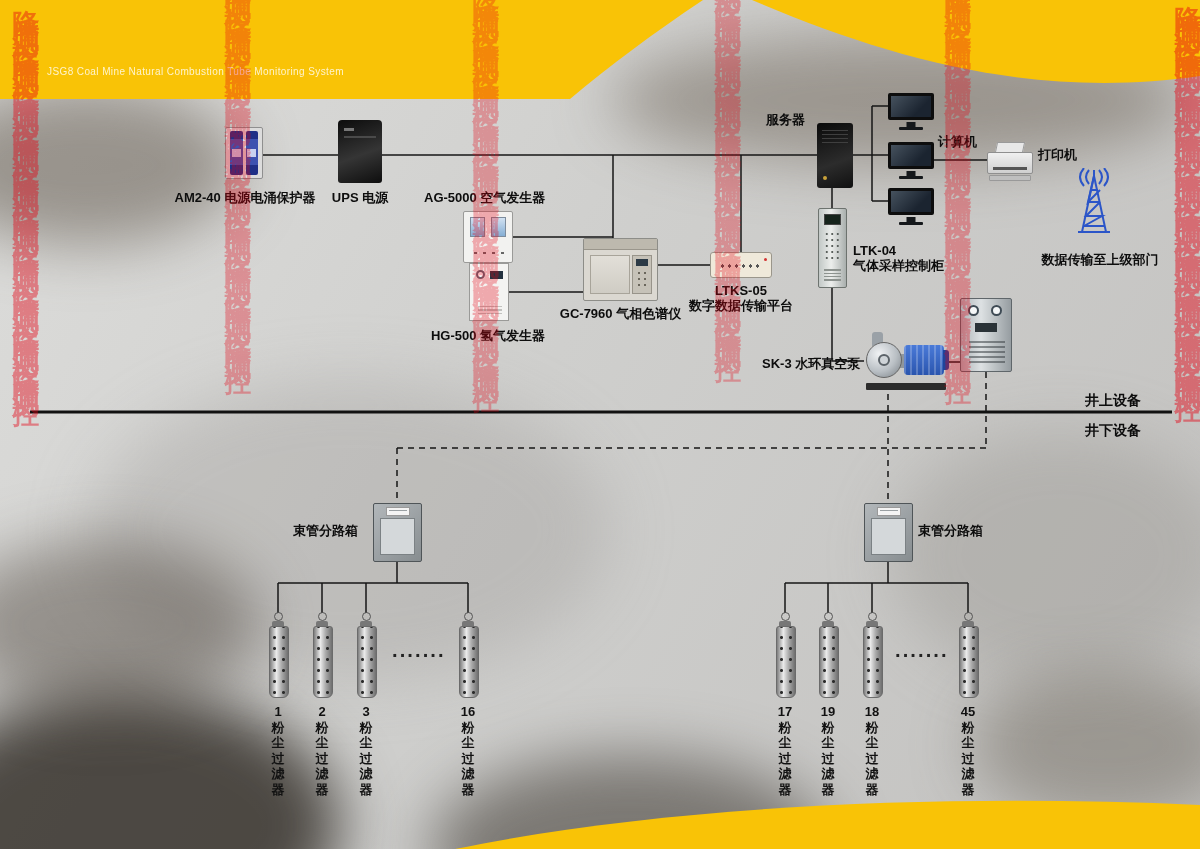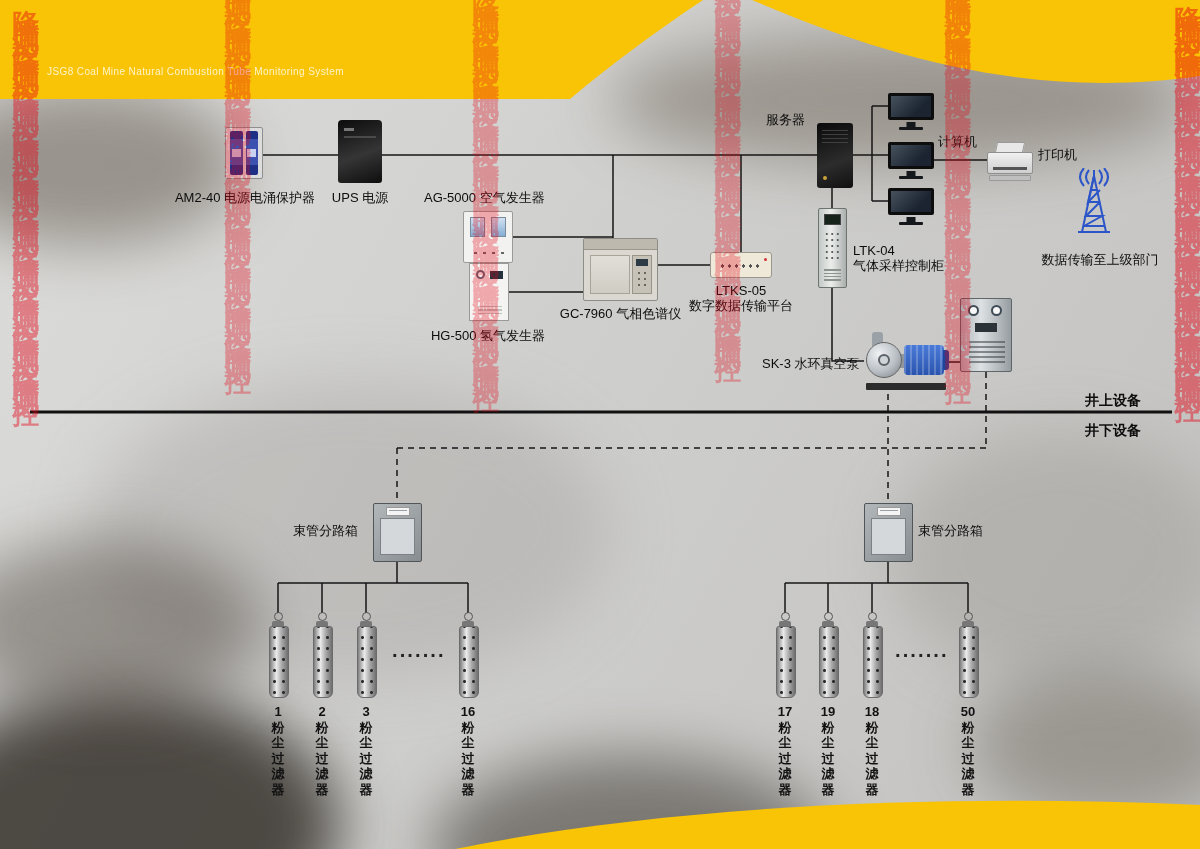--- a/index.html
+++ b/index.html
@@ -26,21 +26,21 @@
   .ftr-svg{position:absolute;left:0;top:787px;z-index:5;}
   .title-cn{position:absolute;left:46px;top:20px;z-index:6;font-size:27px;font-weight:bold;
     color:#e60012;letter-spacing:1px;}
   .title-en{position:absolute;left:47px;top:66px;z-index:6;font-size:10px;
     color:rgba(255,252,238,.85);letter-spacing:.4px;}
   
   .wm{position:absolute;z-index:10;writing-mode:vertical-rl;text-orientation:upright;
     font-size:27px;font-weight:600;color:#e60012;letter-spacing:10px;height:980px;
     overflow:hidden;pointer-events:none;}
   
-  .lbl{position:absolute;z-index:4;font-size:13px;font-weight:400;color:#0d0d0d;line-height:15px;}
+  .lbl{position:absolute;z-index:4;font-size:13px;font-weight:700;color:#0d0d0d;line-height:15px;}
   .c{text-align:center;}
   .zone{font-size:14px;font-weight:bold;}
   .ellip{position:absolute;z-index:4;font-size:20px;font-weight:bold;color:#222;letter-spacing:1px;text-align:center;}
   
   .dev{position:absolute;z-index:3;box-sizing:border-box;}
   .dev *{box-sizing:border-box;}
   
   .am240{left:225px;top:127px;width:38px;height:52px;background:#dcdcdc;border:1px solid #8f8f8f;
     border-radius:2px;display:flex;gap:3px;padding:3px 4px;}
   .am-mod{flex:1;position:relative;border-radius:2px;
@@ -413,21 +413,21 @@
 粉
 尘
 过
 滤
 器</div>
   </div>
   <div class="filter" style="left:959px">
     <span class="f-ring"></span>
       <span class="f-cap"></span>
     <div class="f-body"></div>
-    <div class="f-label">50
+    <div class="f-label">45
 粉
 尘
 过
 滤
 器</div>
   </div>
 
   <div class="ellip" style="left:392px;top:644px;width:50px">·······</div>
   <div class="ellip" style="left:895px;top:644px;width:50px">·······</div>
 

